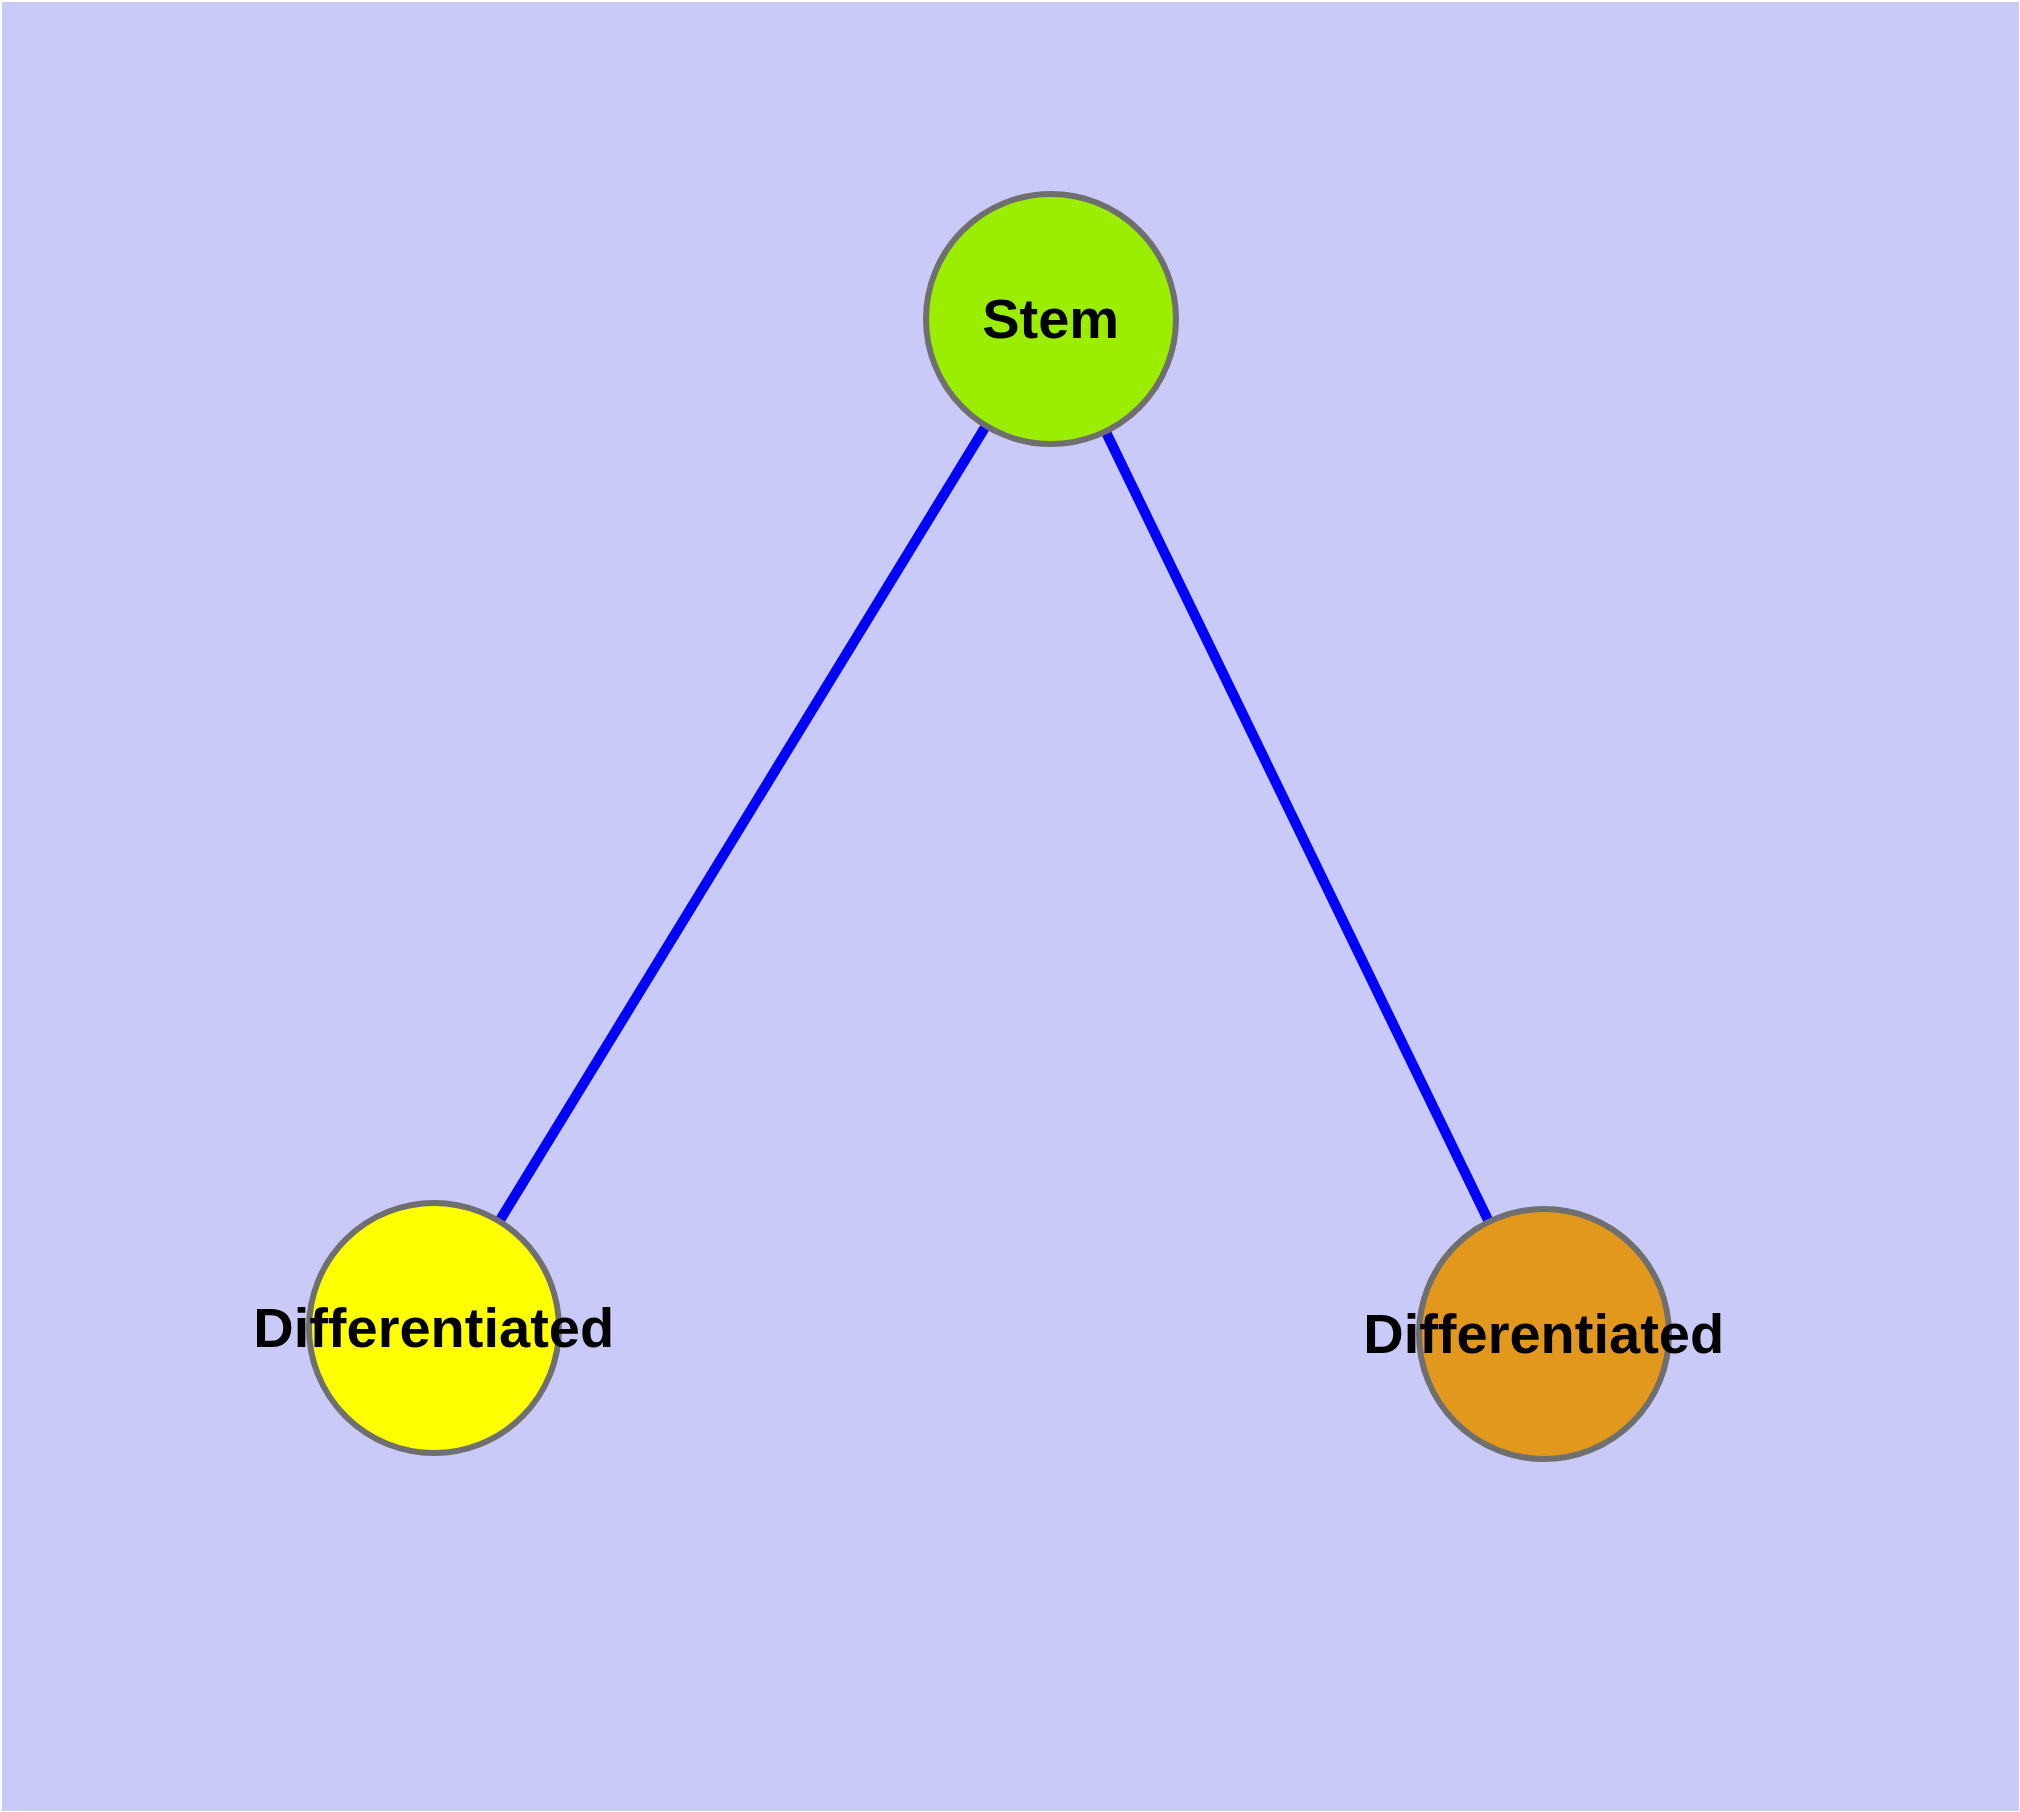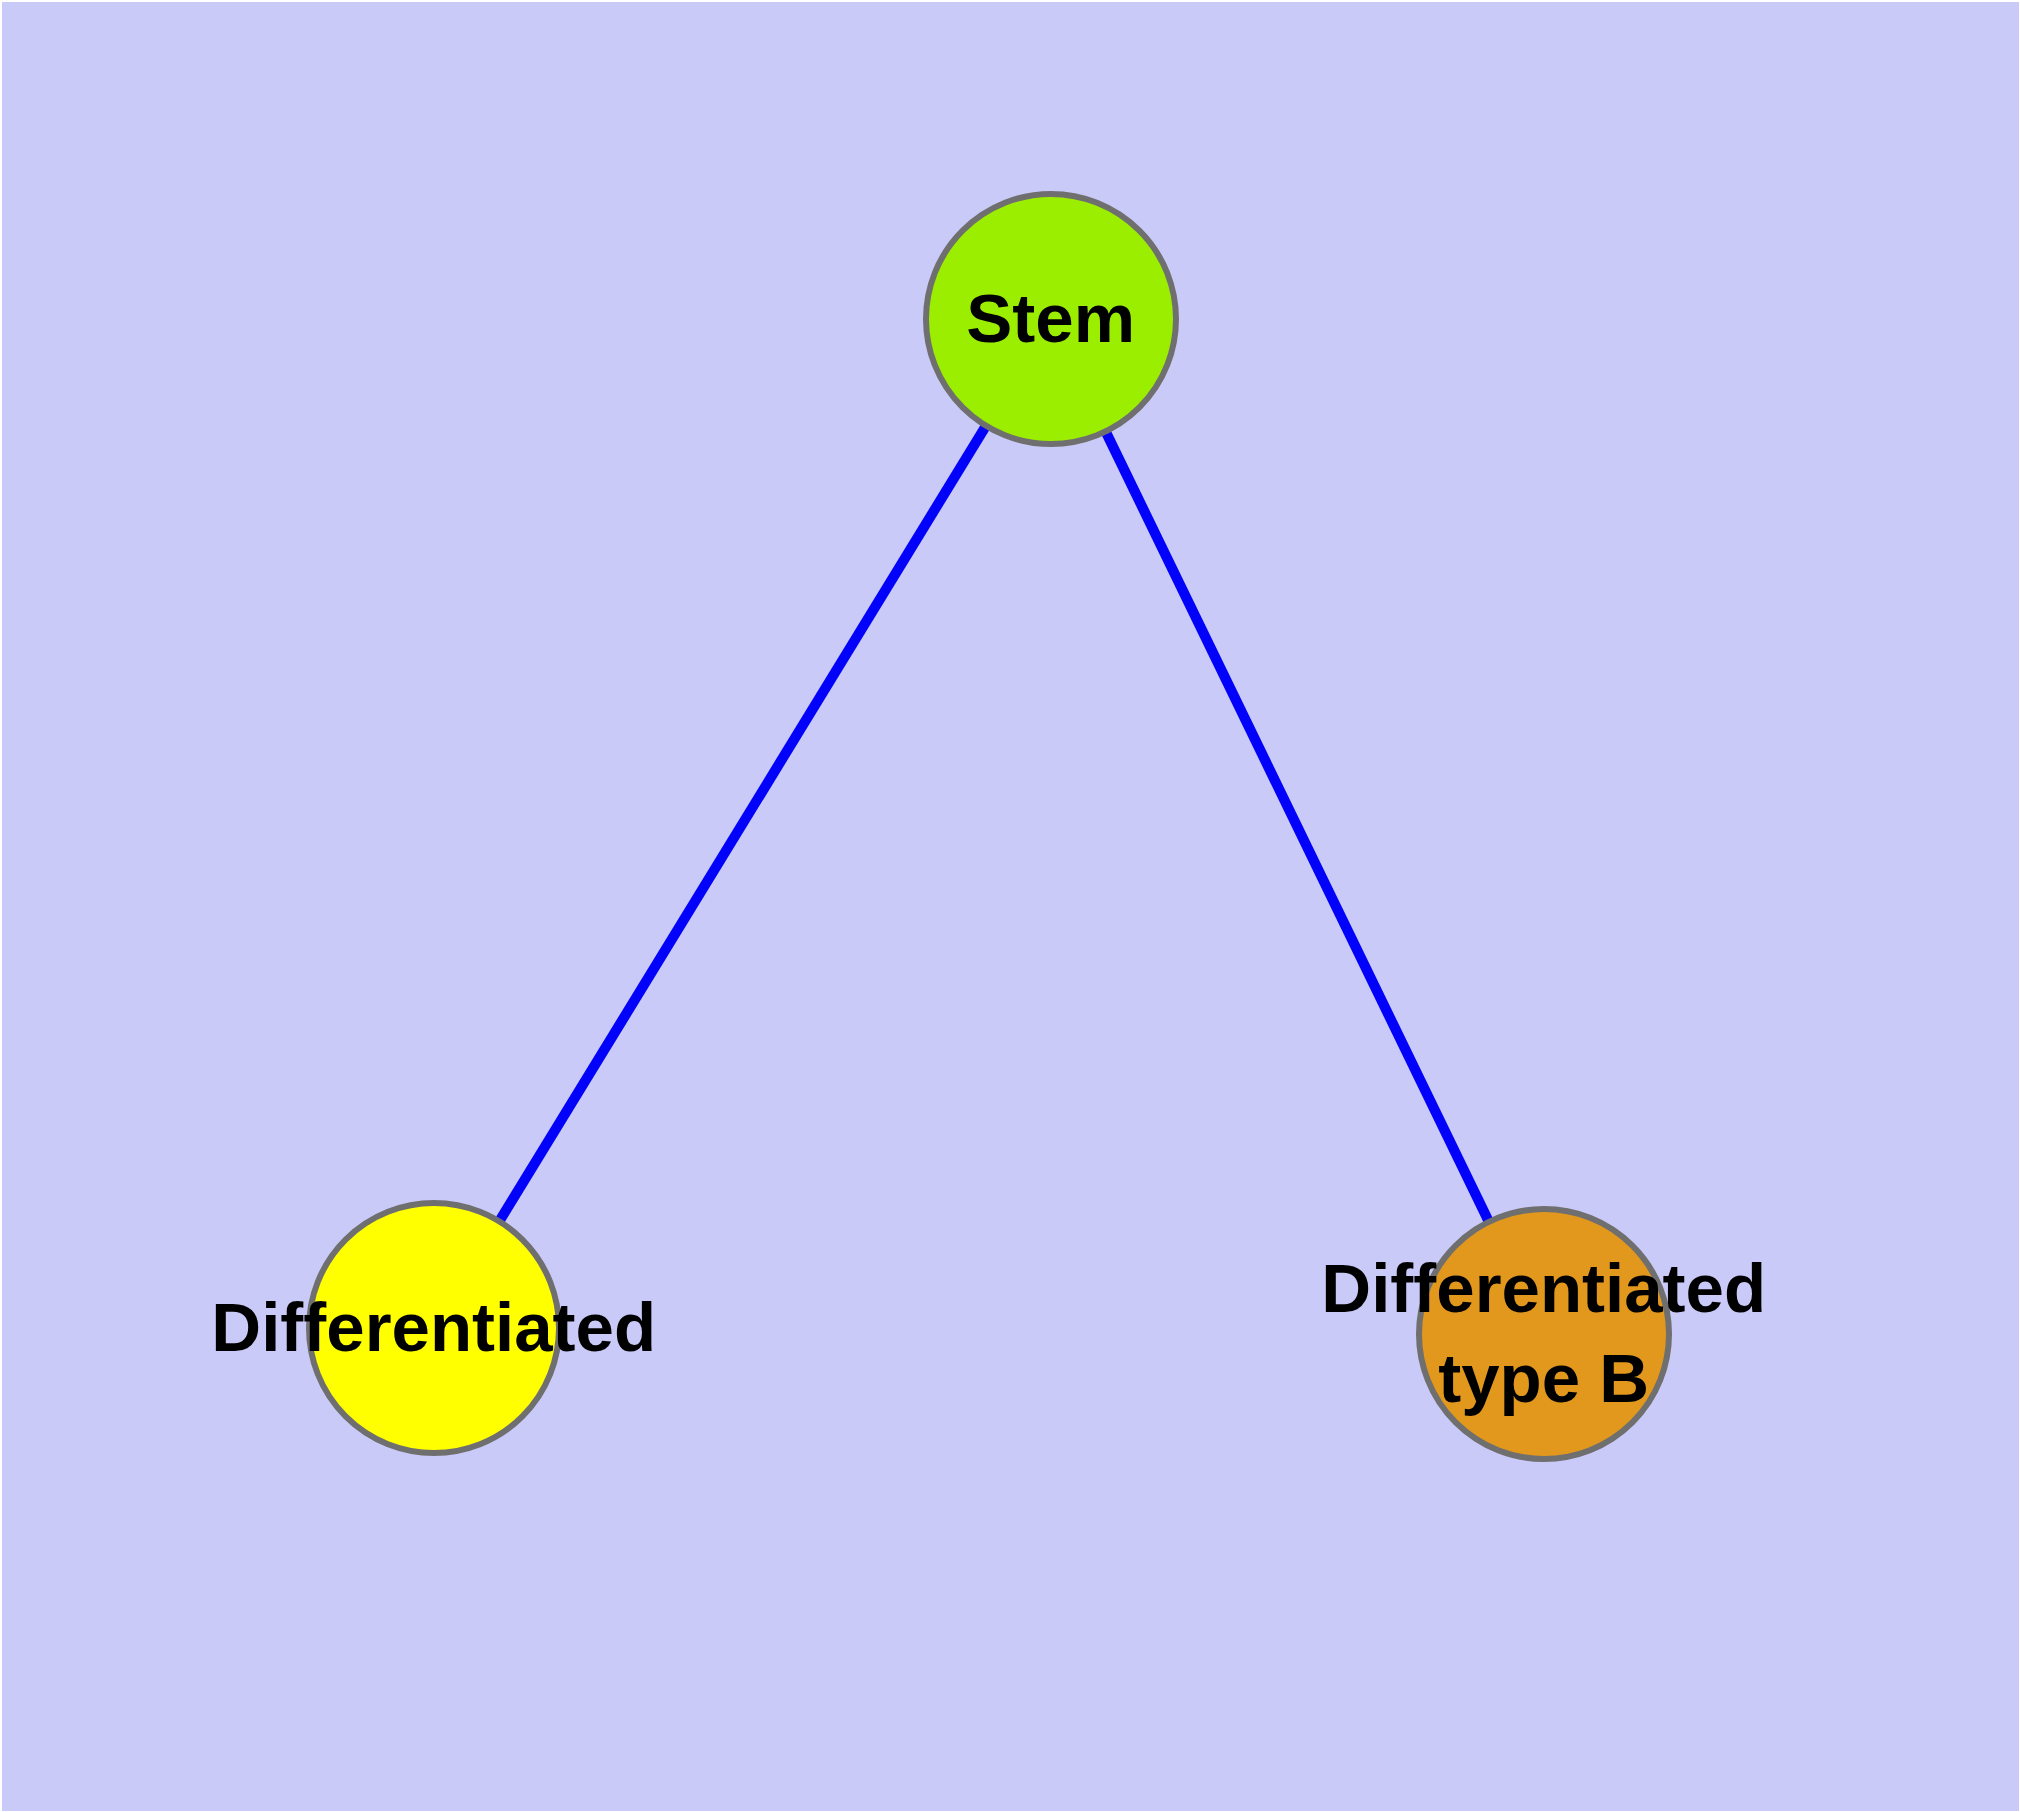--- a/index.html
+++ b/index.html
@@ -32,21 +32,21 @@
     border-style: solid;
     border-radius: 50%;
     z-index: 2;
   }
   .label {
     position: absolute;
     transform: translate(-50%, -50%);
     text-align: center;
     white-space: nowrap;
     font-weight: bold;
-    font-size: 69px;
+    font-size: 56px;
     line-height: 90px;
     z-index: 3;
   }
   .label span {
     display: block;
   }
 </style>
 </head>
 <body>
 
@@ -64,17 +64,16 @@
   <div class="label" style="left: 1049px; top: 317px; color: rgb(0, 0, 0);">
     <span>Stem</span>
   </div>
 
   <div class="label" style="left: 432px; top: 1326px; color: rgb(0, 0, 0);">
     <span>Differentiated</span>
   </div>
 
   <div class="label" style="left: 1542px; top: 1332px; color: rgb(0, 0, 0);">
     <span>Differentiated</span>
-    <span>type B</span>
   </div>
 
 </div>
 
 
 </body></html>

